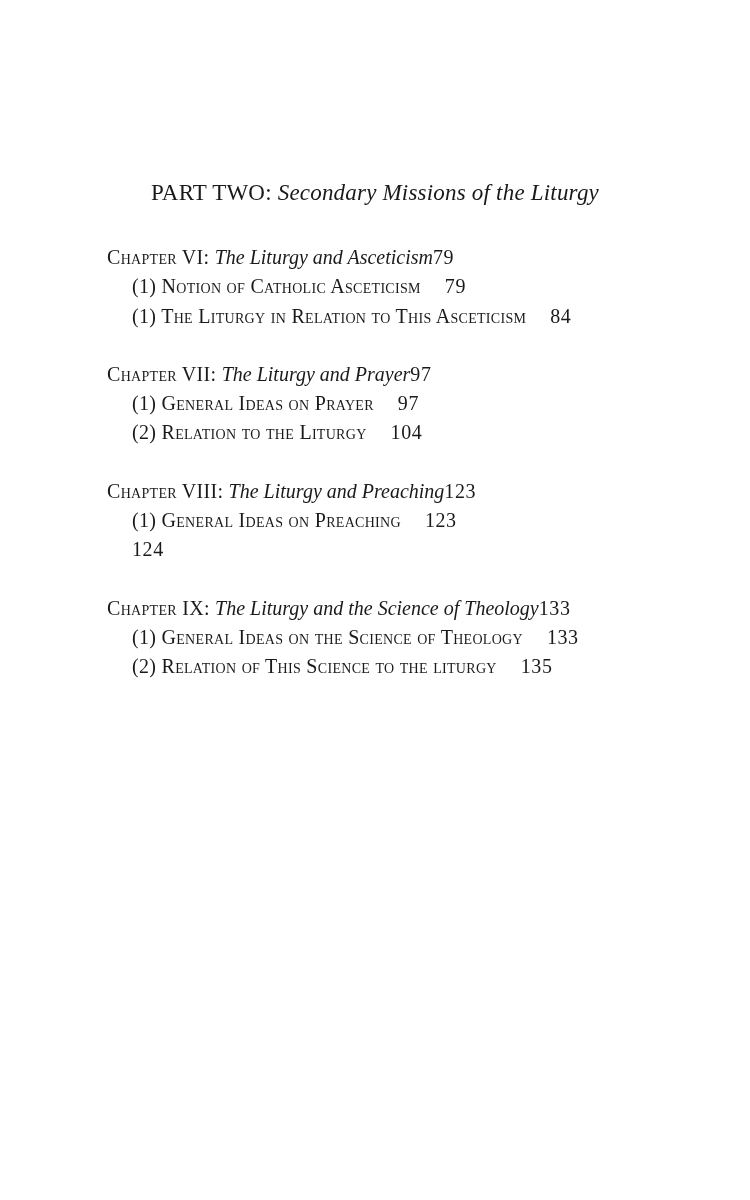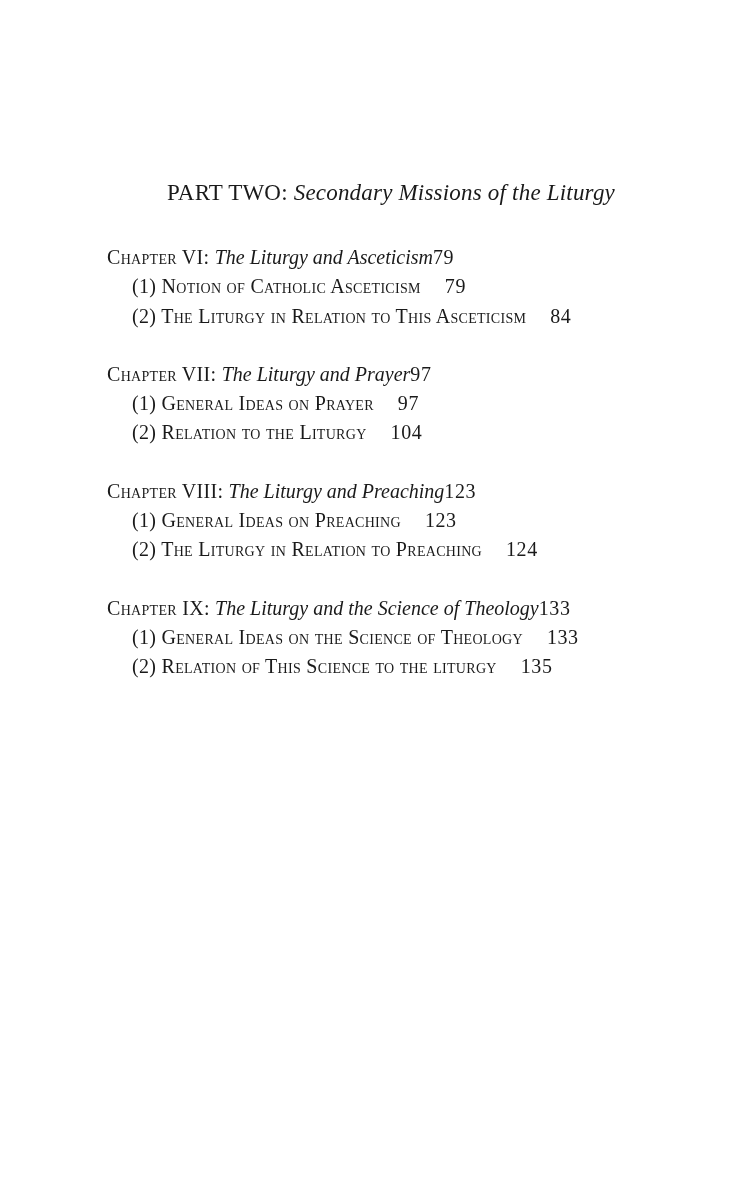--- a/index.html
+++ b/index.html
@@ -17,21 +17,21 @@
     }
     .page {
       position: absolute;
       left: 107px;
       top: 0;
       width: 536px;
     }
     .part-heading {
       position: absolute;
       top: 180px;
-      left: 16px;
+      left: 0;
       width: 536px;
       text-align: center;
       font-size: 23px;
       letter-spacing: 0.2px;
       white-space: nowrap;
     }
     .part-heading .label { font-style: normal; }
     .part-heading .title { font-style: italic; }
 
     .toc-list {
@@ -86,21 +86,21 @@
     <div class="chapter-block">
       <div class="entry">
         <span class="text"><span>Chapter VI: </span><span class="chapter-title">The Liturgy and Asceticism</span></span>
         <span class="page-num">79</span>
       </div>
       <div class="entry sub">
         <span class="text">(1) Notion of Catholic Asceticism</span>
         <span class="page-num">79</span>
       </div>
       <div class="entry sub">
-        <span class="text">(2) The Liturgy in Relation to This Asceticism</span>
+        <span class="text">(1) The Liturgy in Relation to This Asceticism</span>
         <span class="page-num">84</span>
       </div>
     </div>
 
     <div class="chapter-block">
       <div class="entry">
         <span class="text"><span>Chapter VII: </span><span class="chapter-title">The Liturgy and Prayer</span></span>
         <span class="page-num">97</span>
       </div>
       <div class="entry sub">
@@ -116,21 +116,20 @@
     <div class="chapter-block">
       <div class="entry">
         <span class="text"><span>Chapter VIII: </span><span class="chapter-title">The Liturgy and Preaching</span></span>
         <span class="page-num">123</span>
       </div>
       <div class="entry sub">
         <span class="text">(1) General Ideas on Preaching</span>
         <span class="page-num">123</span>
       </div>
       <div class="entry sub">
-        <span class="text">(2) The Liturgy in Relation to Preaching</span>
         <span class="page-num">124</span>
       </div>
     </div>
 
     <div class="chapter-block">
       <div class="entry">
         <span class="text"><span>Chapter IX: </span><span class="chapter-title">The Liturgy and the Science of Theology</span></span>
         <span class="page-num">133</span>
       </div>
       <div class="entry sub">

